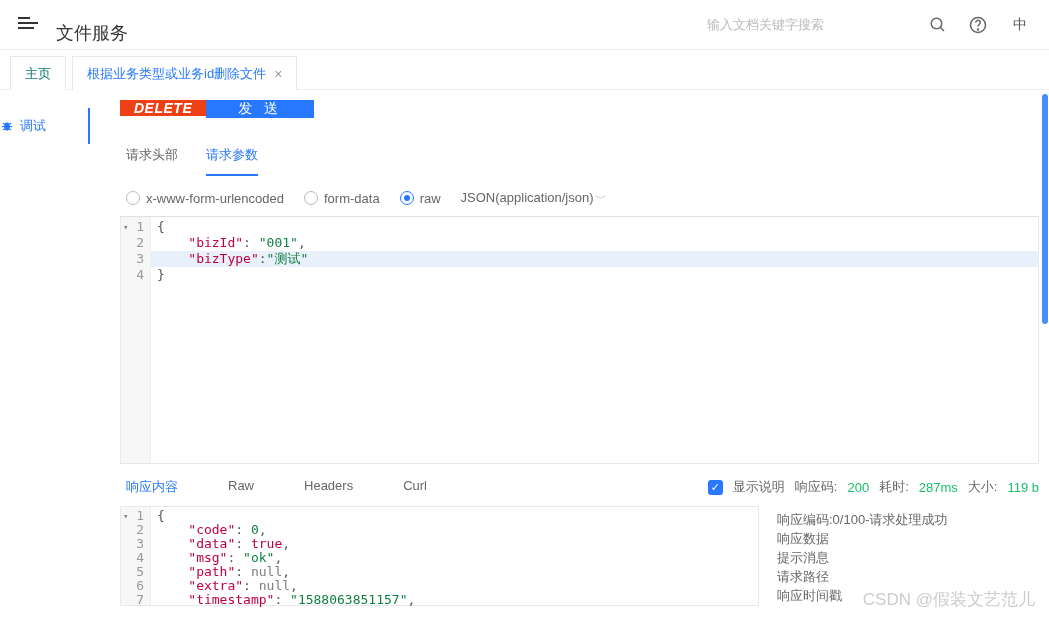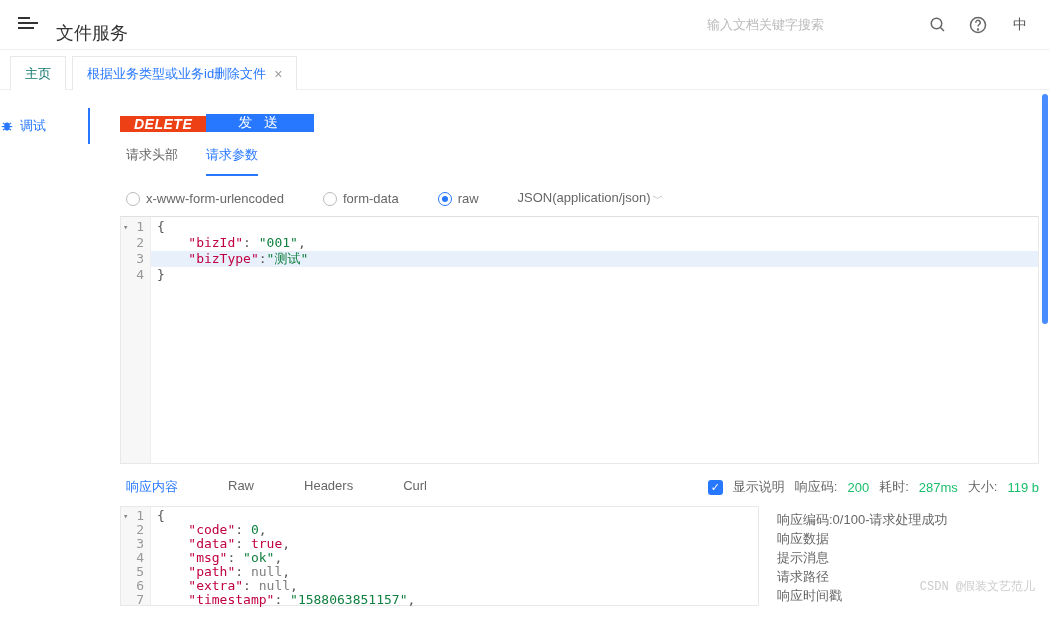--- a/index.html
+++ b/index.html
@@ -28,32 +28,32 @@
     .body { flex: 1; display: flex; min-height: 0; }
     .sidebar { width: 90px; padding-top: 18px; }
     .side-item { display: flex; align-items: center; justify-content: flex-start; gap: 6px; height: 36px; color: #2878ff; font-size: 13px; border-right: 2px solid #2878ff; cursor:pointer; }
     .bug-icon { width:14px; height:14px; }
     
     .main { flex: 1; padding: 10px 0 0 30px; display:flex; flex-direction:column; min-width:0; position:relative; }
     .main-scroll { position:absolute; right:0; top:0; bottom:0; width:8px; background:#fff; }
     .main-scroll-thumb { position:absolute; right:1px; top:4px; width:6px; height:230px; background:#2878ff; border-radius:3px; opacity:.85; }
     
     
-    .req-line { display:flex; height:32px; align-items:flex-end; margin-right:10px; }
+    .req-line { display:flex; height:32px; align-items:flex-start; margin-right:10px; }
     .method { background:#ed4014; color:#fff; font-weight:bold; font-style:italic; font-size:14px; display:flex; align-items:center; padding:0 14px; letter-spacing:.5px; }
     .path-input { flex:1; border:1px solid #dcdee2; border-left:none; padding:0 10px; font-size:13px; outline:none; color:#444; }
     .send-btn { background:#2878ff; color:#fff; border:none; padding:0 32px; font-size:14px; letter-spacing:4px; cursor:pointer; }
     
     
     .subtabs { display:flex; gap:28px; padding:14px 6px 0; }
     .subtab { padding-bottom:10px; font-size:13px; color:#666; cursor:pointer; }
     .subtab.active { color:#2878ff; border-bottom:2px solid #2878ff; }
     
     
-    .bodytype-row { display:flex; align-items:flex-end; gap:39px; padding:14px 6px 10px; }
+    .bodytype-row { display:flex; align-items:center; gap:20px; padding:14px 6px 10px; }
     .radio { display:flex; align-items:center; gap:6px; cursor:pointer; color:#666; font-size:13px; }
     .radio-circle { width:14px; height:14px; border:1px solid #bbb; border-radius:50%; display:flex; align-items:center; justify-content:center; }
     .radio.active .radio-circle { border-color:#2878ff; }
     .radio.active .radio-dot { width:6px; height:6px; background:#2878ff; border-radius:50%; }
     .content-type { color:#666; font-size:13px; cursor:pointer; }
     .chev { font-size:11px; color:#aaa; margin-left:2px; }
     
     
     .editor { border:1px solid #e8e8e8; border-top:1px solid #e0e0e0; height:248px; display:flex; font-family:Consolas,Monaco,monospace; font-size:13px; margin-right:10px; }
     .gutter { width:30px; background:#f7f7f7; border-right:1px solid #eee; text-align:right; padding:2px 6px 0 0; color:#999; line-height:16px; user-select:none; }
@@ -81,21 +81,21 @@
     .resp-gutter { width:30px; background:#f7f7f7; border-right:1px solid #eee; text-align:right; padding:2px 6px 0 0; color:#999; line-height:14px; user-select:none; }
     .resp-gutter .ln { height:14px; position:relative; }
     .resp-code { flex:1; padding:2px 0 0 6px; line-height:14px; white-space:pre; }
     .resp-code .code-line { height:14px; }
     .num { color:#108040; }
     .bool { color:#c00040; }
     .null { color:#808080; }
     
     .resp-desc { width:280px; padding:4px 10px 0 18px; font-size:13px; color:#666; line-height:19px; }
     
-    .watermark { position:absolute; right:14px; bottom:26px; color:#ccc; font-size:12px; pointer-events:none; font-family:Liberation Mono, monospace; }
+    .watermark { position:absolute; right:14px; bottom:10px; color:#ccc; font-size:17px; pointer-events:none; font-family:Liberation Sans, sans-serif; }
     .lang-btn { font-size:14px; color:#555; cursor:pointer; padding: 0 4px;}
   </style>
 </head>
 <body>
 
 <div class="app">
 
   <div class="header">
     <div class="menu-toggle">
         <span></span>

